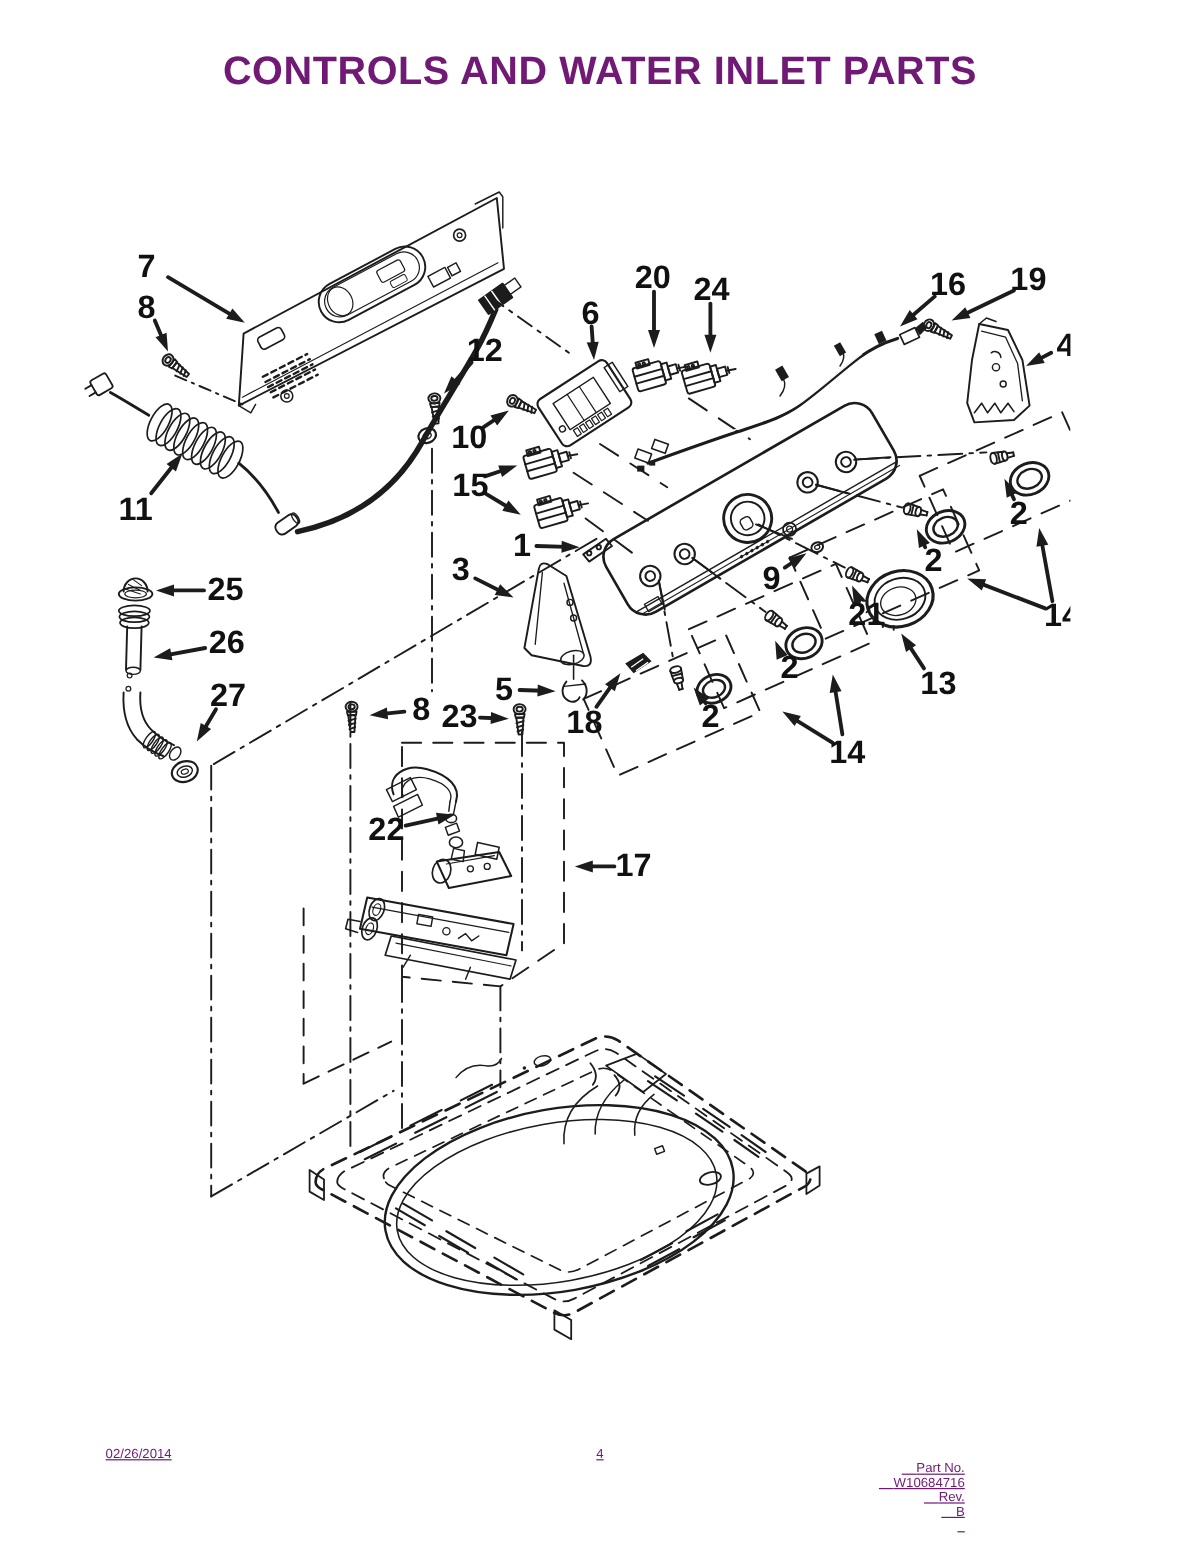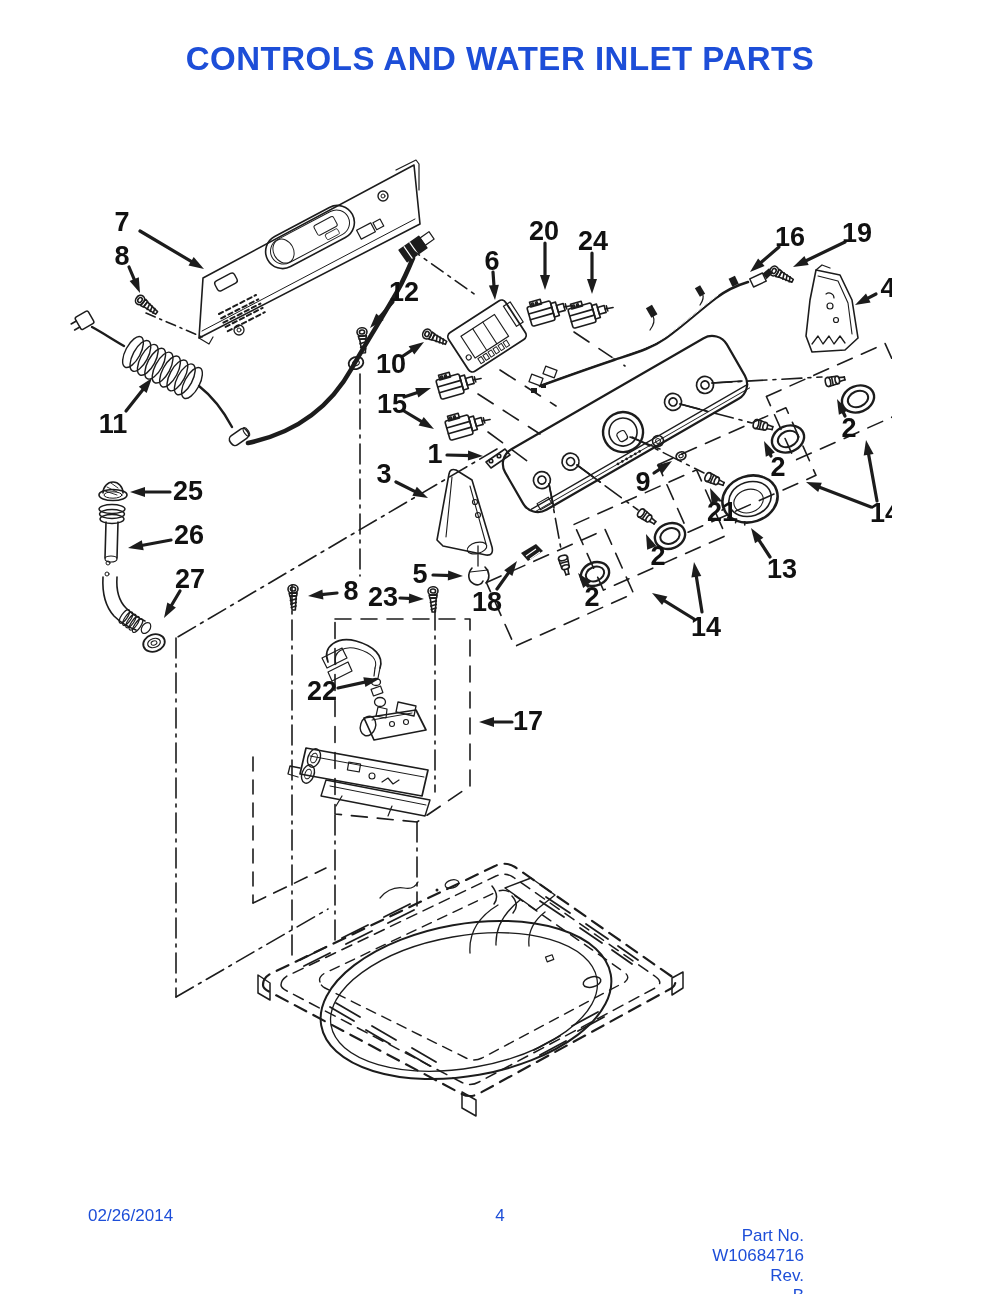--- a/index.html
+++ b/index.html
@@ -1,20 +1,20 @@
 <!DOCTYPE html>
 <html><head>
 <meta charset="utf-8">
 <style>
   html,body{margin:0;padding:0;background:#fff;}
   #page{position:relative;width:892px;height:1294px;background:#fff;overflow:hidden;
-        font-family:"Liberation Sans",sans-serif;color:#1d4ed8;}
+        font-family:"Liberation Sans",sans-serif;color:#701a75;}
   #title{position:absolute;top:40px;left:0;width:1000px;text-align:center;
          font-size:33px;font-weight:700;letter-spacing:.5px;}
-  .footer{position:absolute;top:1206px;font-size:17px;white-space:pre;}
+  .footer{position:absolute;top:1206px;font-size:11px;white-space:pre;text-decoration:underline;}
   #footer-date{left:88px;}
   #footer-page{left:0;width:1000px;text-align:center;}
   #footer-right{right:88px;text-align:right;}
   #footer-right span{}
   #footer-right span:first-child{margin-left:0;}
   svg{position:absolute;left:0;top:0;}
   .art{stroke:#1c1c1c;fill:none;stroke-width:1.6;stroke-linecap:round;stroke-linejoin:round;}
   .callout-num{font-family:"Liberation Sans",sans-serif;font-size:27px;font-weight:700;
                fill:#111;text-anchor:middle;dominant-baseline:central;}
 </style>

